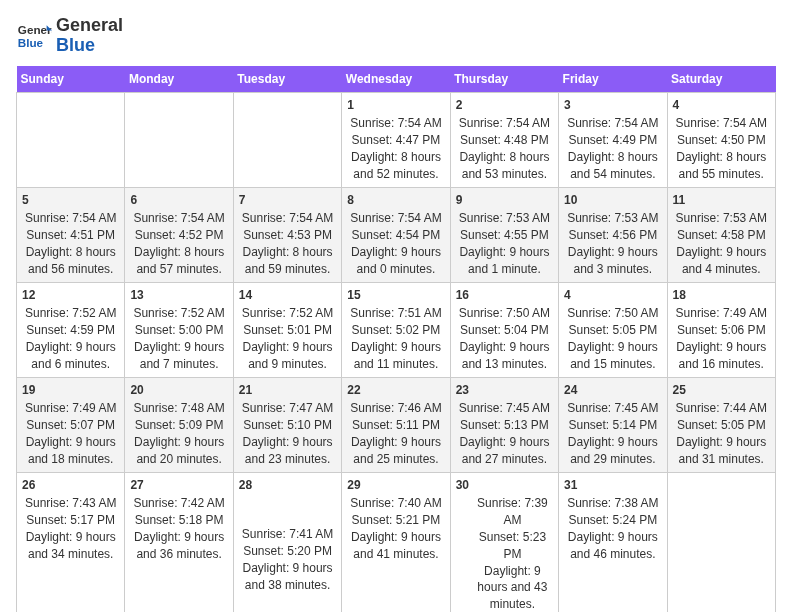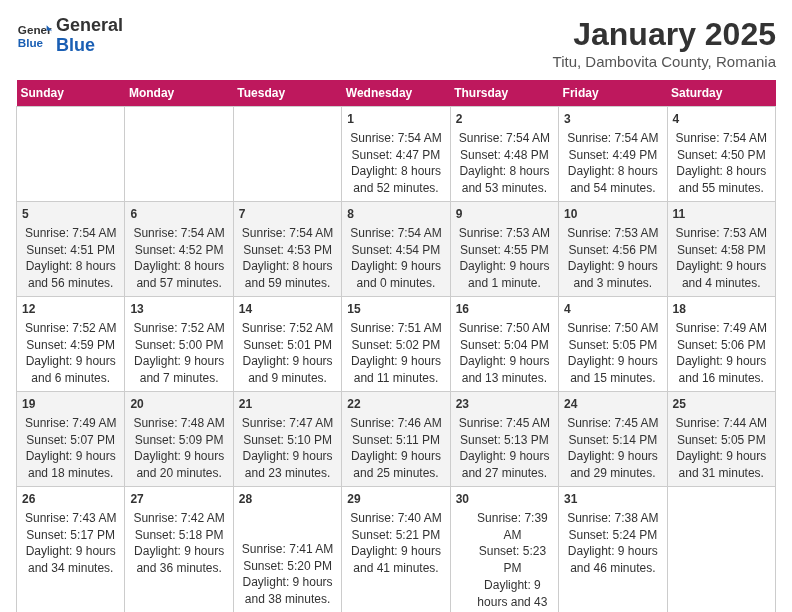--- a/index.html
+++ b/index.html
@@ -43,21 +43,21 @@
     .calendar-subtitle {
       font-size: 15px;
       color: #555;
     }
     table {
       width: 100%;
       border-collapse: collapse;
       font-size: 11px;
     }
     thead th {
-      background: #be185d;
+      background: #8b5cf6;
       color: #fff;
       padding: 6px 4px;
       text-align: left;
       font-size: 12px;
       font-weight: bold;
     }
     tbody td {
       border: 1px solid #ccc;
       vertical-align: top;
       padding: 4px 5px;
@@ -94,24 +94,20 @@
   <div class="logo">
     <svg class="logo-icon" viewBox="0 0 40 40" xmlns="http://www.w3.org/2000/svg">
       <text x="2" y="18" font-size="13" font-weight="bold" fill="#333" font-family="Arial">General</text>
       <text x="2" y="32" font-size="13" font-weight="bold" fill="#1a5fb4" font-family="Arial">Blue</text>
       <polygon points="34,8 40,14 34,14" fill="#1a5fb4"></polygon>
     </svg>
     <div>
       <div class="logo-text">General</div>
       <div class="logo-text logo-blue">Blue</div>
     </div>
-  </div>
-  <div class="title-block">
-    <div class="calendar-title">January 2025</div>
-    <div class="calendar-subtitle">Titu, Dambovita County, Romania</div>
   </div>
 </div>
 
 <table>
   <thead>
     <tr>
       <th>Sunday</th>
       <th>Monday</th>
       <th>Tuesday</th>
       <th>Wednesday</th>

